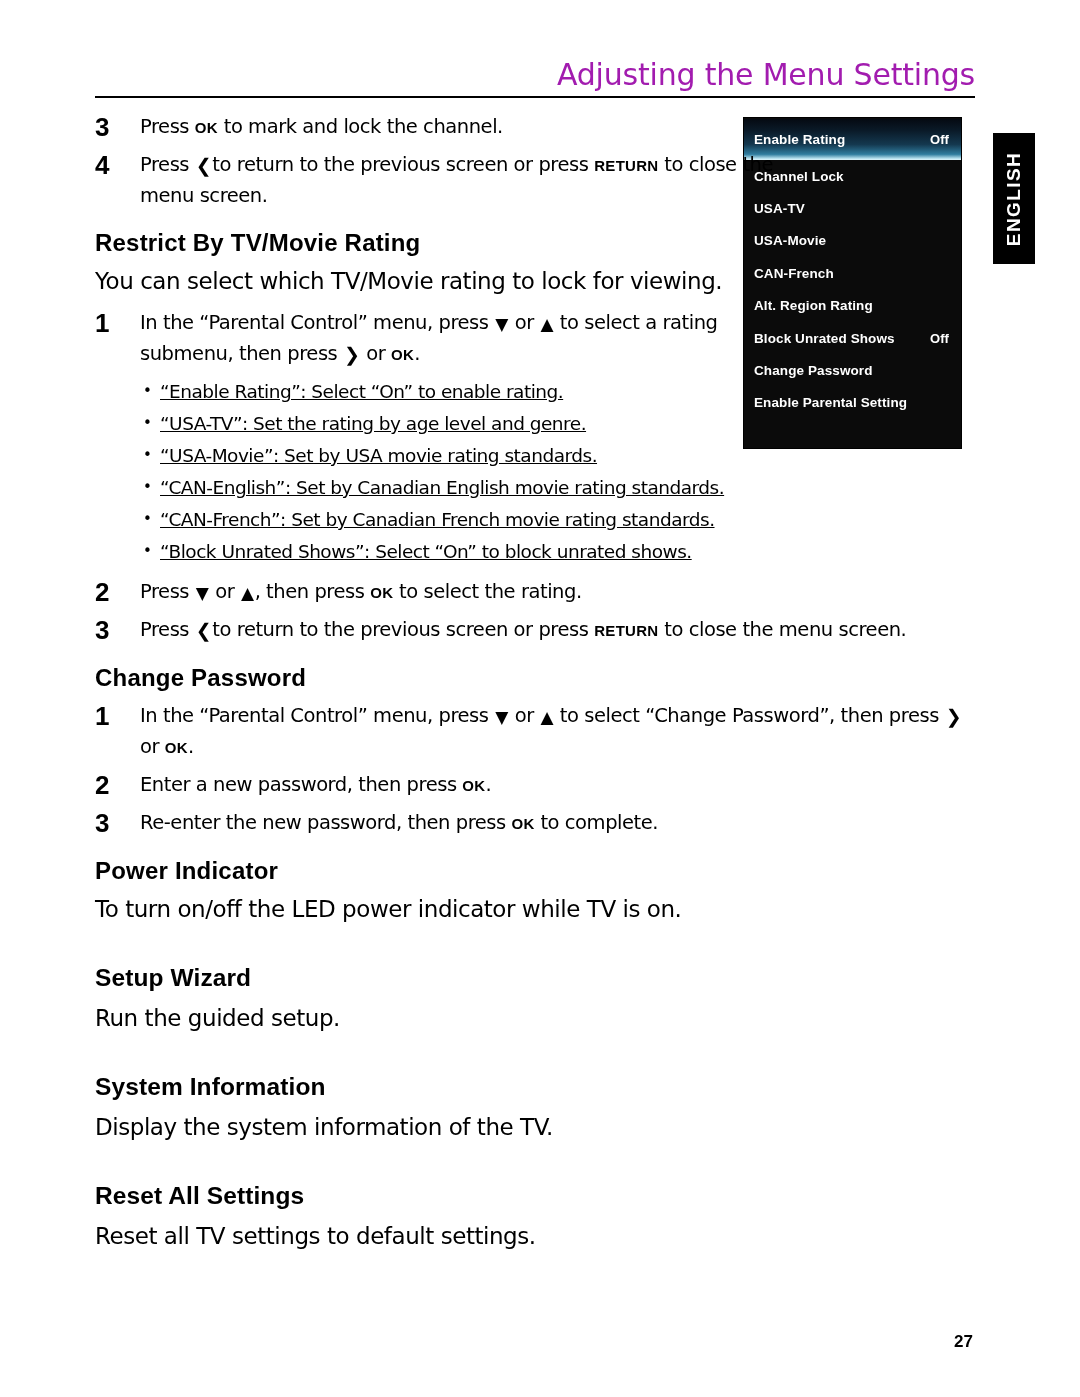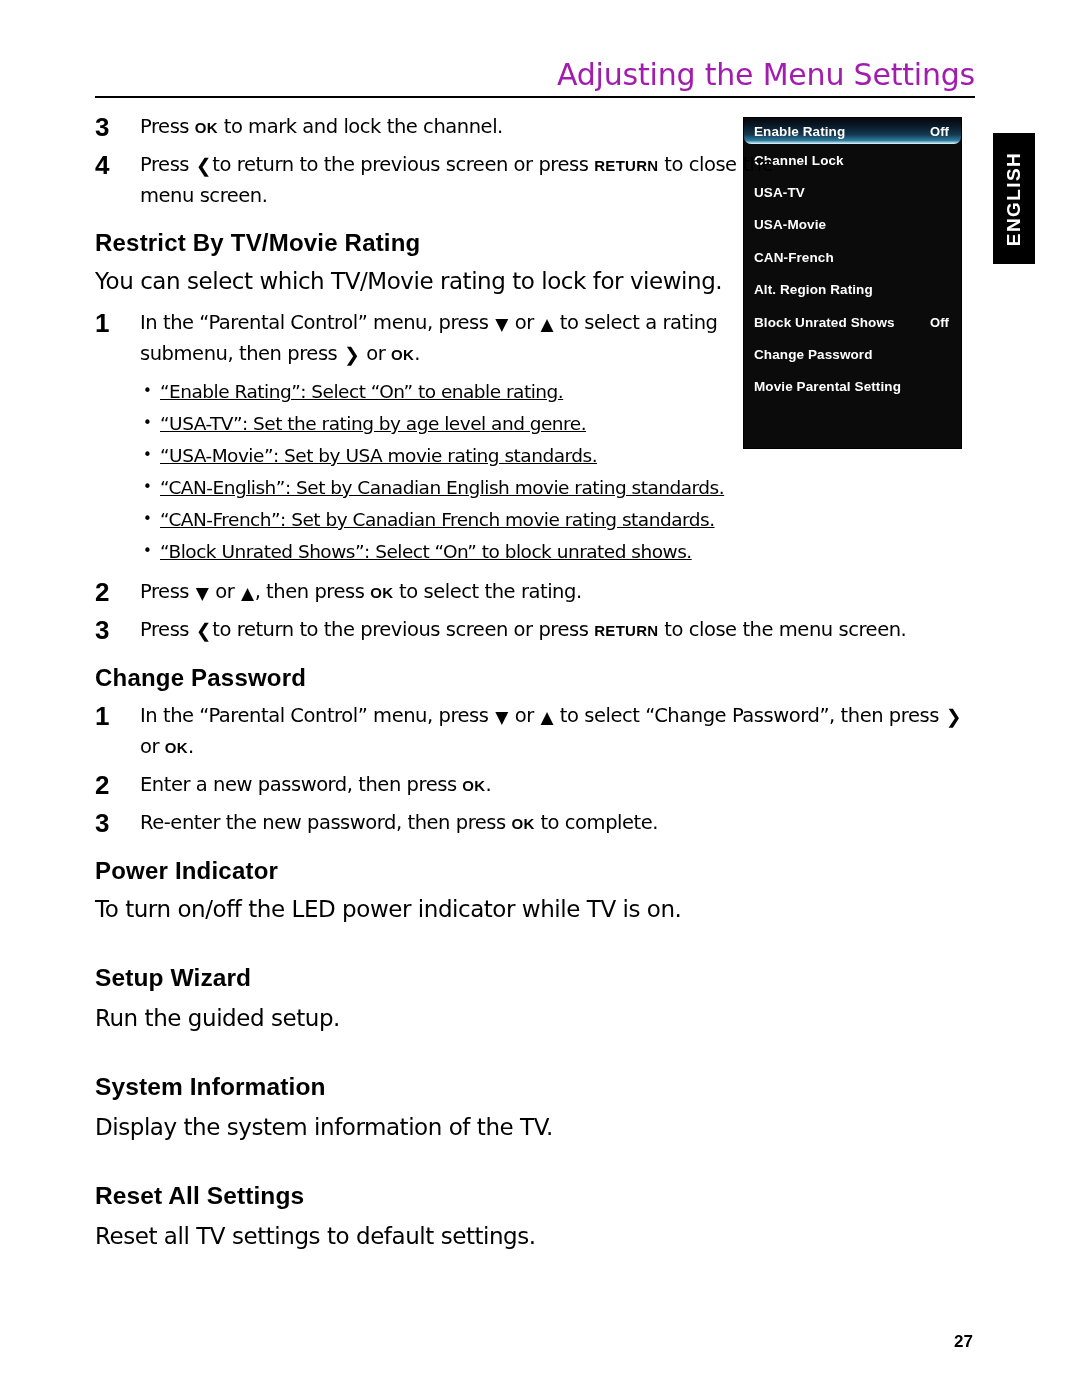--- a/index.html
+++ b/index.html
@@ -175,22 +175,21 @@
     padding: 0 12px 0 10px;
     color: #ffffff;
     font-size: 13.5px;
     font-weight: bold;
     letter-spacing: 0.1px;
   }
   .osd-row.highlight {
     background: linear-gradient(to bottom,
                 #050a12 0%, #0a1a28 28%, #14384f 62%,
                 #2f7c9e 86%, #bfe6f2 97%, #dff3fa 100%);
-    height: 25px;
-    border-radius: 7px;
+    height: 41px;
   }
   .osd-value {
     font-size: 13px;
     font-weight: bold;
   }
 
   
   #page-number {
     position: absolute;
     left: 0;
@@ -241,21 +240,21 @@
   </div>
   <div class="osd-row">
     <span>Block Unrated Shows</span>
     <span class="osd-value">Off</span>
   </div>
   <div class="osd-row">
     <span>Change Password</span>
     <span class="osd-value"></span>
   </div>
   <div class="osd-row">
-    <span>Movie Parental Setting</span>
+    <span>Enable Parental Setting</span>
     <span class="osd-value"></span>
   </div>
 </div>
 
 <div id="content">
 
   <div class="step">
     <div class="step-num">3</div>
     <div class="step-text narrow">Press <span class="kbd">OK</span> to mark and lock the channel.</div>
   </div>

